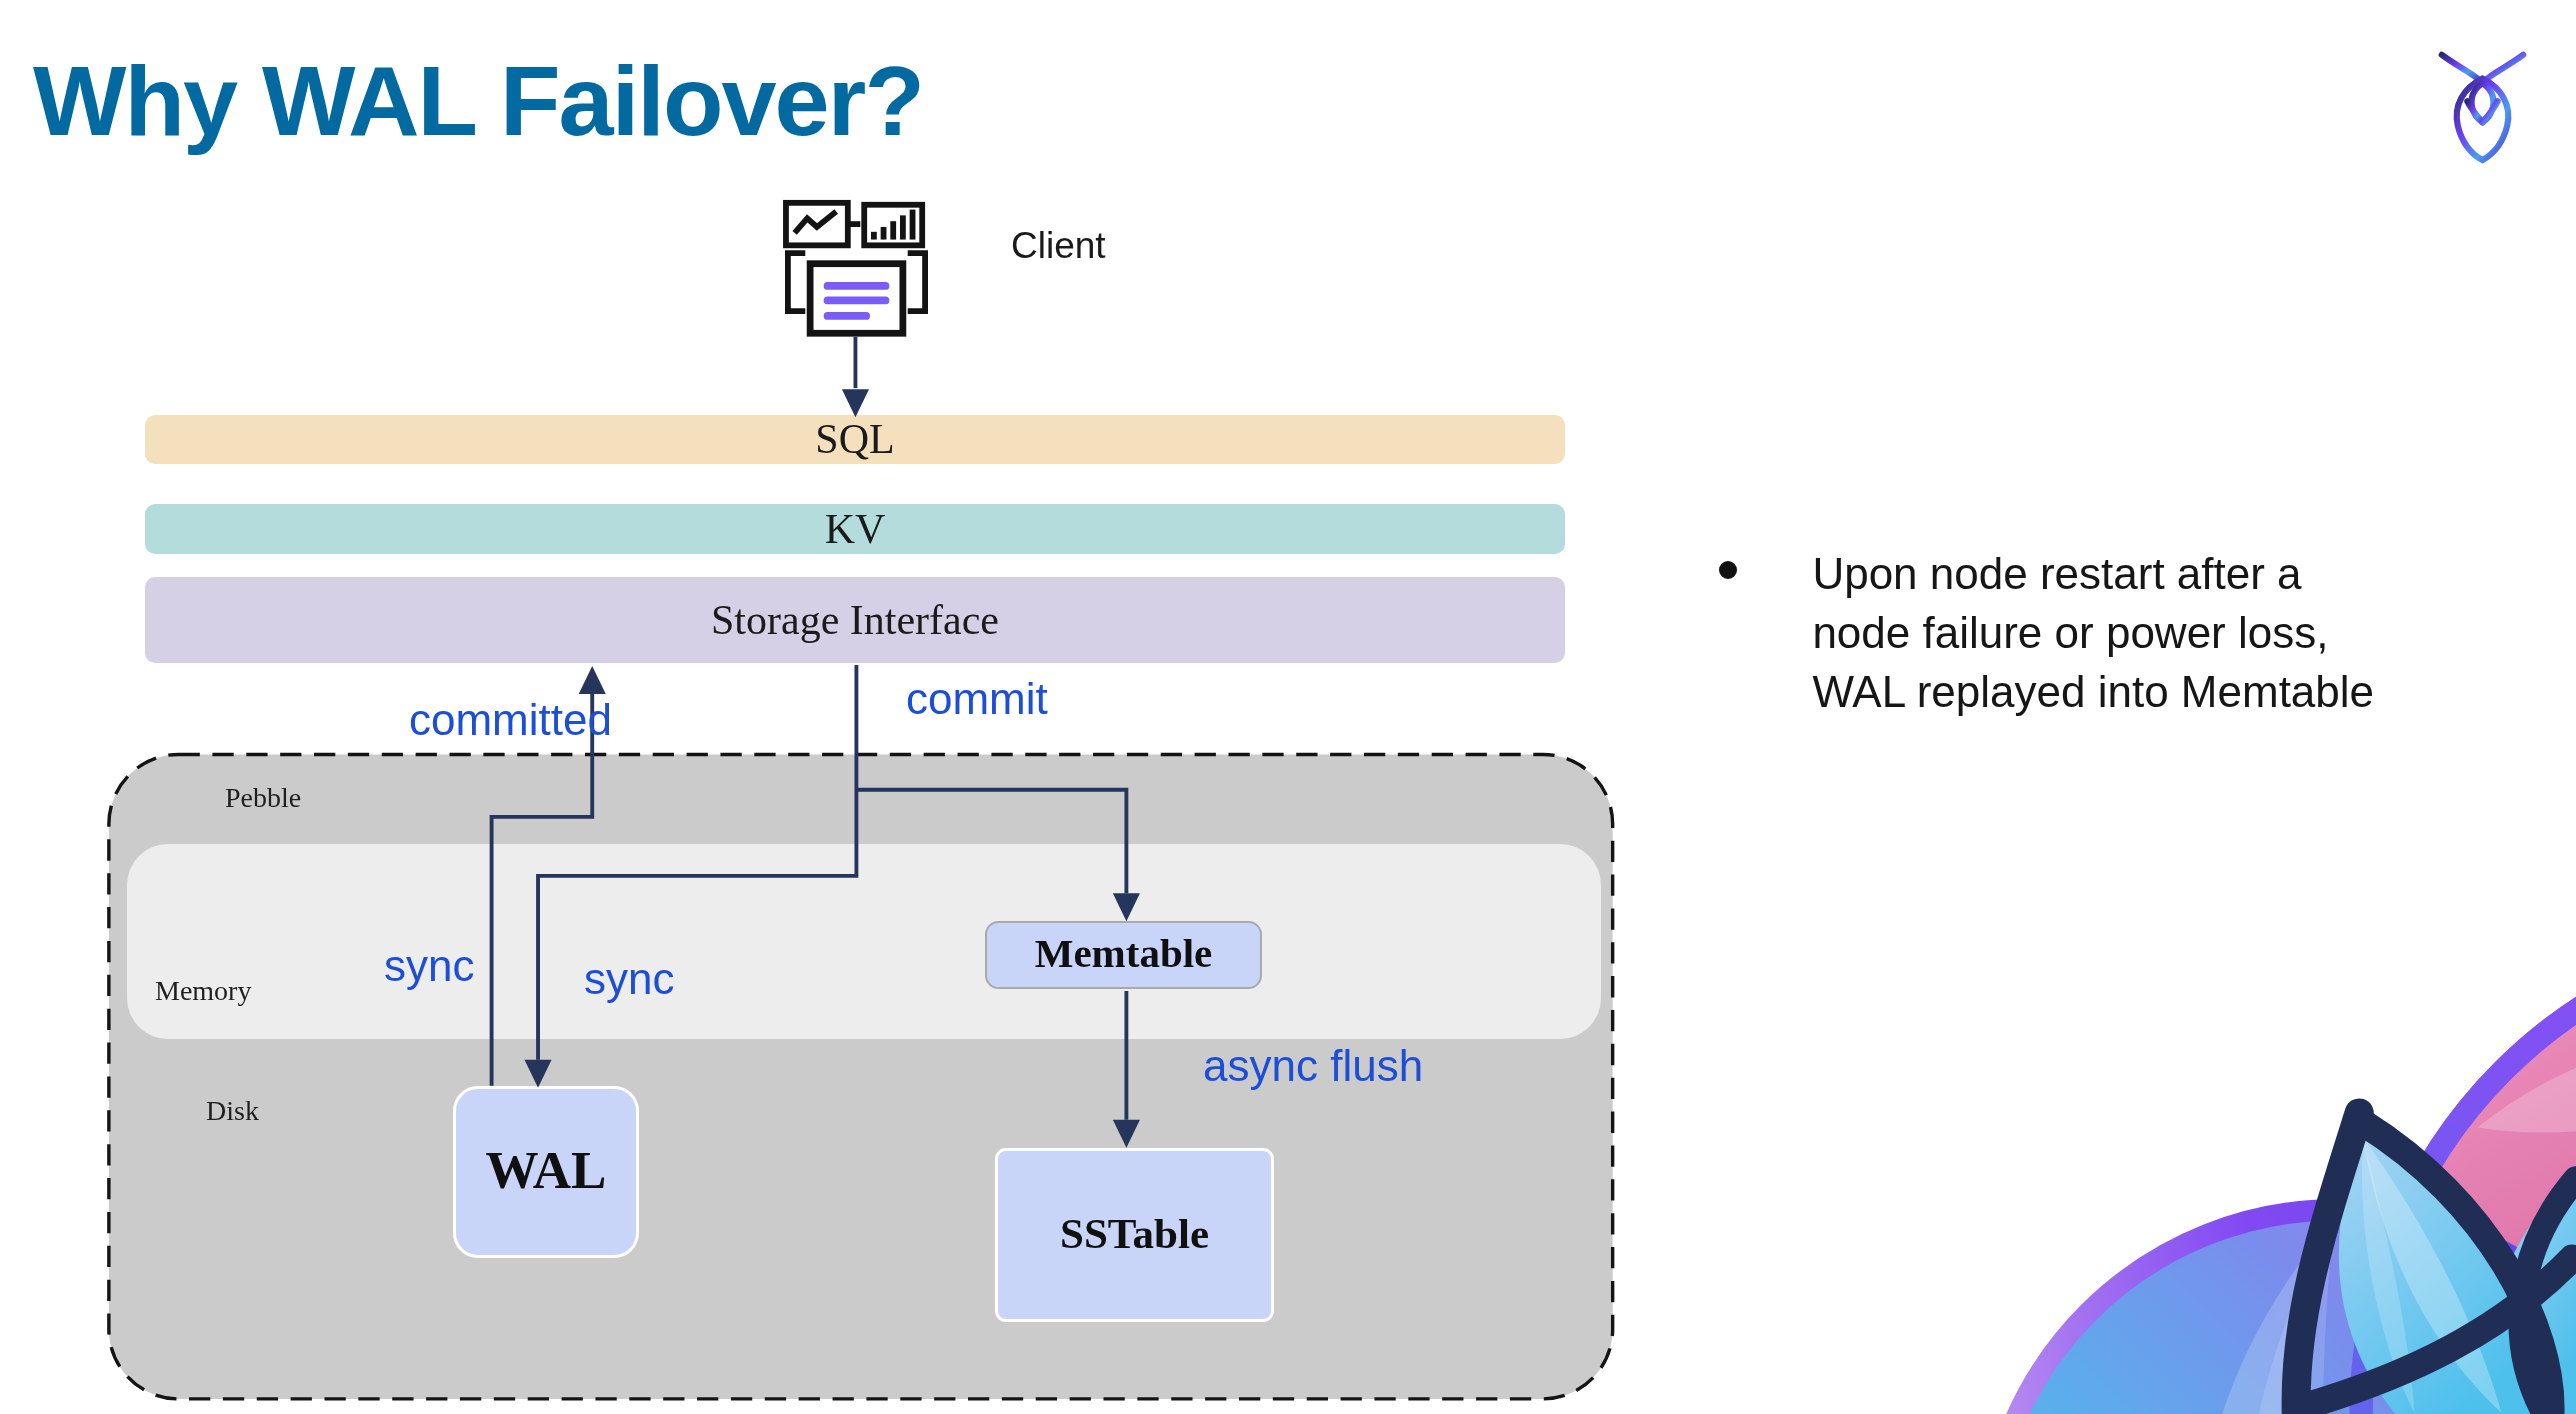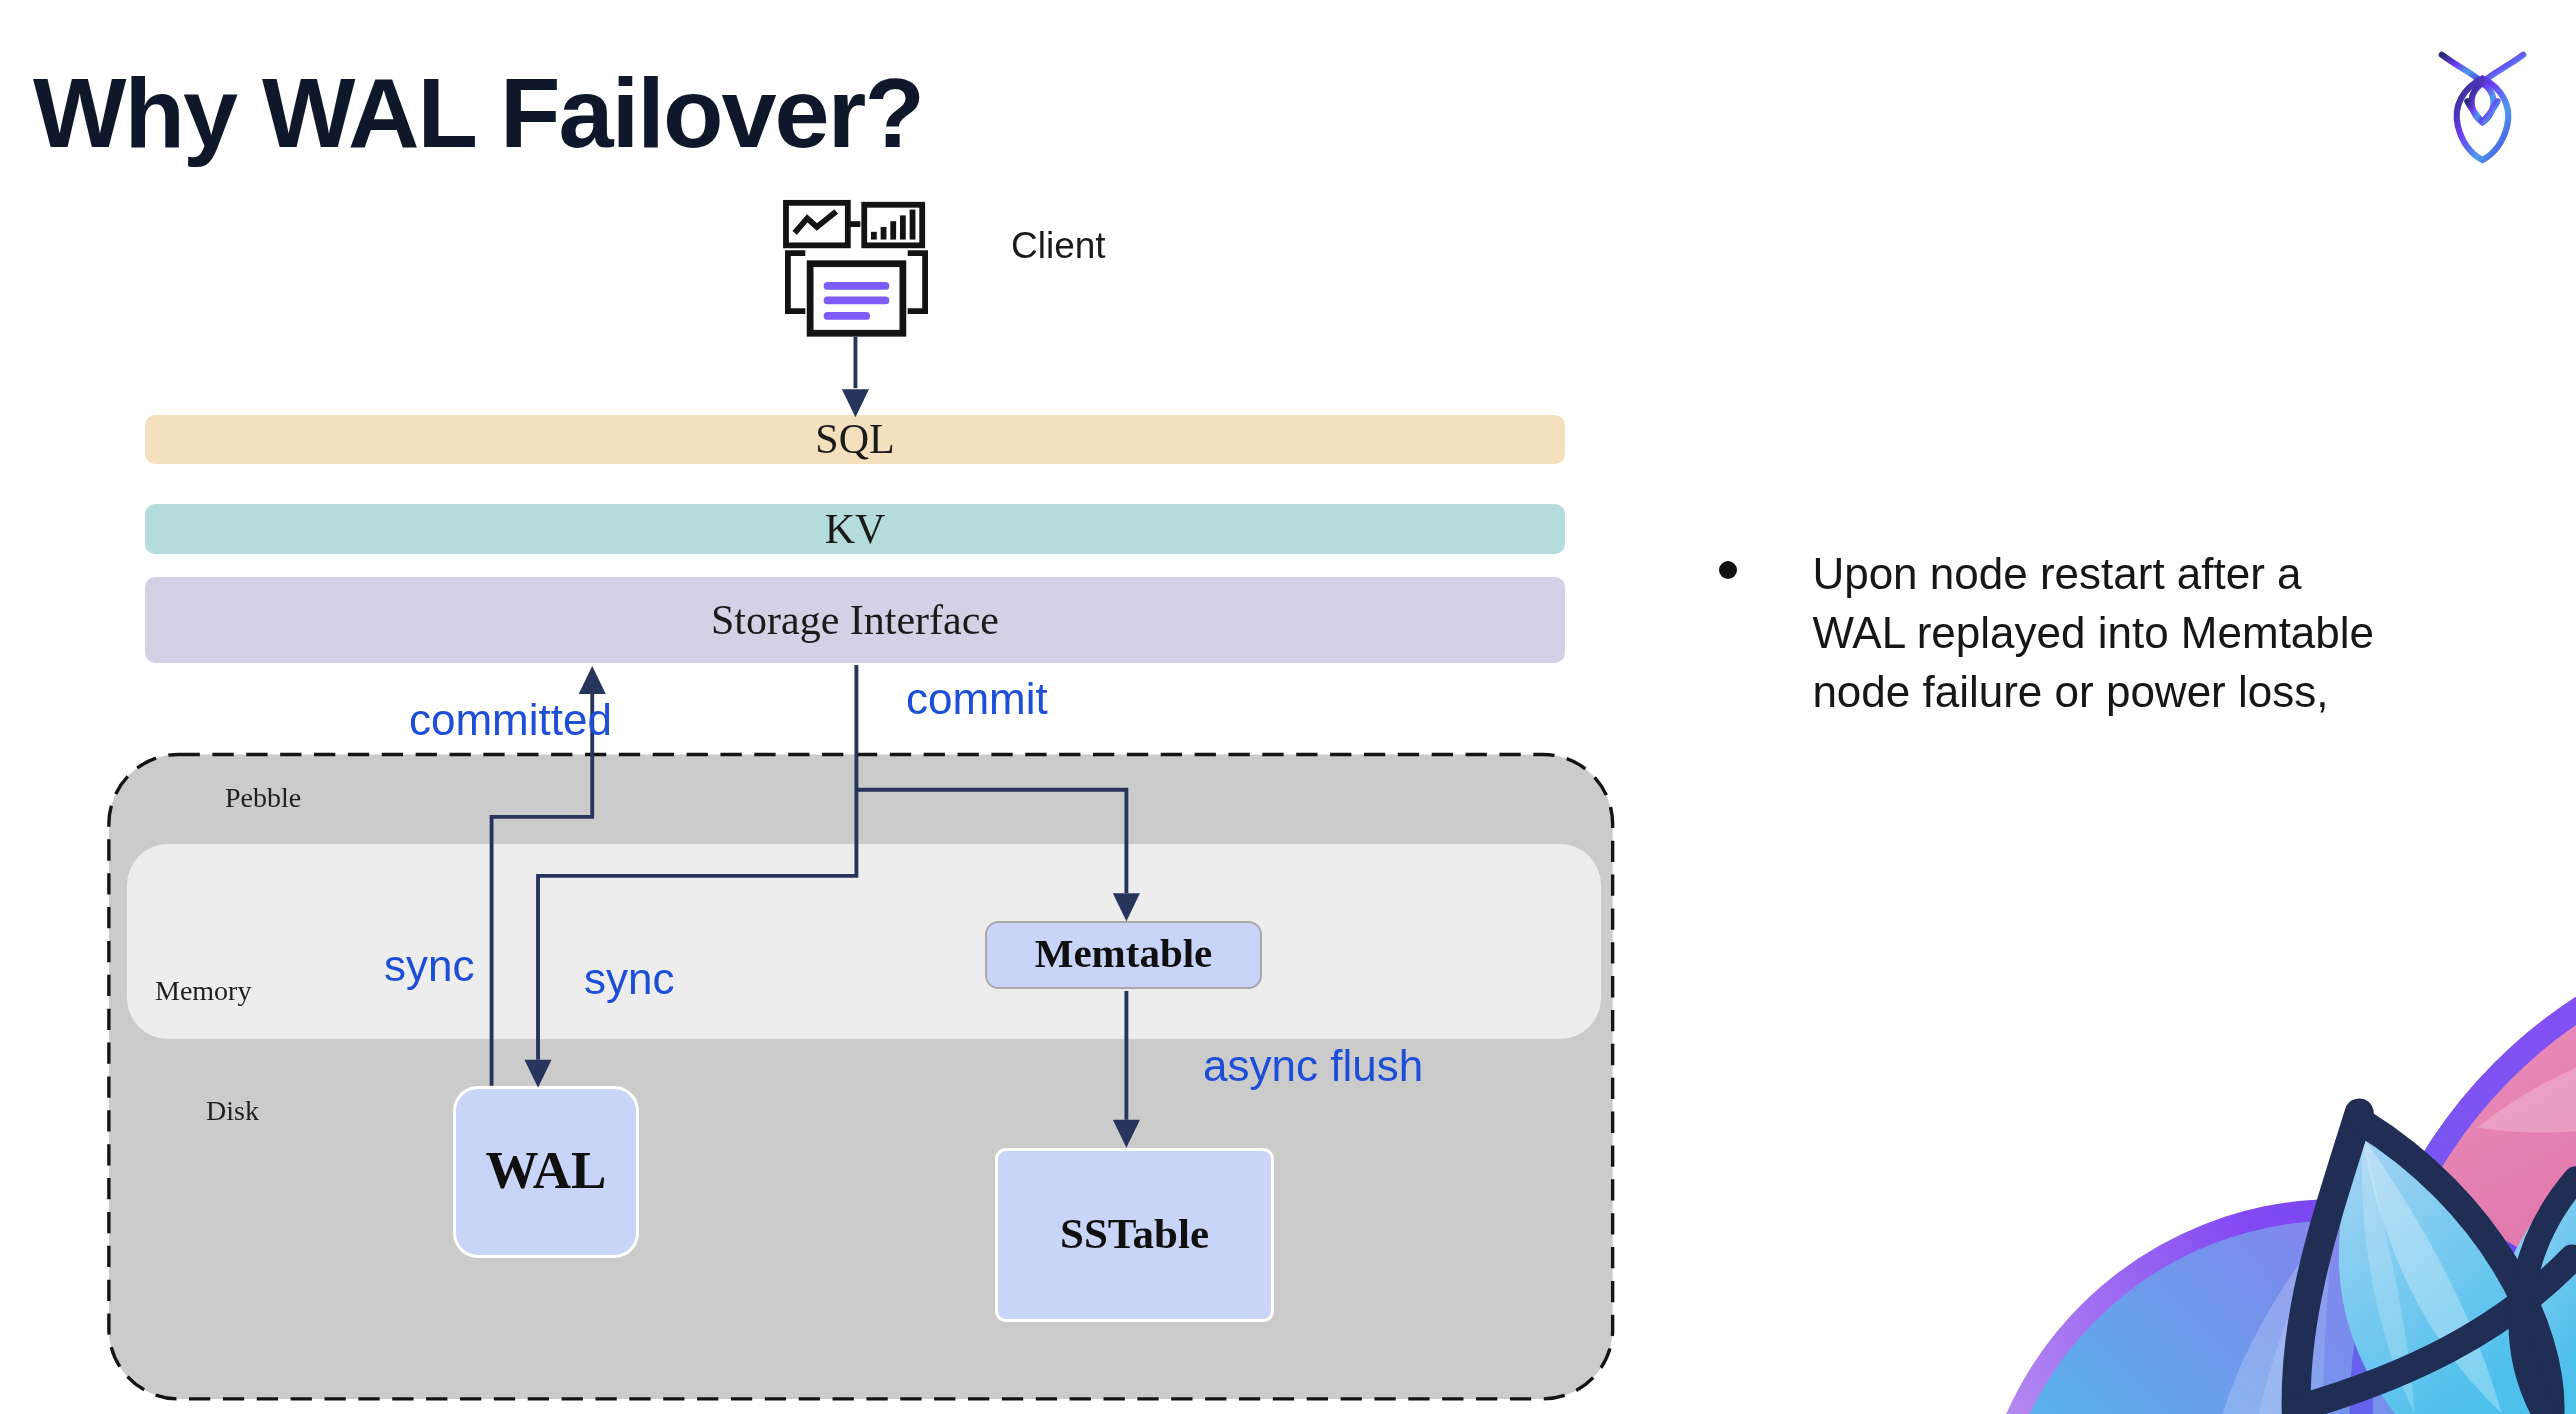--- a/index.html
+++ b/index.html
@@ -1,21 +1,21 @@
 <!DOCTYPE html>
 <html><head>
 <meta charset="utf-8">
 <style>
   * { margin:0; padding:0; box-sizing:border-box; }
   html,body { width:2576px; height:1415px; background:#ffffff; overflow:hidden;
               font-family:"Liberation Sans", sans-serif; }
   .slide { position:relative; width:2576px; height:1415px; background:#fff; }
 
-  .title { position:absolute; left:33px; top:56px; font-size:99px; font-weight:800;
-           letter-spacing:-1.9px; color:#0f172a; white-space:nowrap; }
+  .title { position:absolute; left:33px; top:44px; font-size:99px; font-weight:800;
+           letter-spacing:-1.9px; color:#0369a1; white-space:nowrap; }
 
   .logo { position:absolute; left:2437px; top:48px; width:91px; height:116px; }
 
   
   .client-icon { position:absolute; left:779px; top:198px; width:155px; height:143px; }
   .client-label { position:absolute; left:1011px; top:225px; font-size:37px; color:#1a1a1a; }
 
   
   .bar { position:absolute; left:145px; width:1420px; border-radius:10px;
          font-family:"Liberation Serif", serif; font-size:42px; color:#1b1b1b;
@@ -152,22 +152,22 @@
   <div class="edge-label el-committed">committed</div>
   <div class="edge-label el-sync-l">sync</div>
   <div class="edge-label el-sync-r">sync</div>
   <div class="edge-label el-flush">async flush</div>
 
   <div class="bullets">
     <div class="bullet">
       <span class="dot"></span>
       <div class="btext">
         <span class="bl">Upon node restart after a</span>
+        <span class="bl">node failure or power loss,</span>
         <span class="bl">WAL replayed into Memtable</span>
-        <span class="bl">node failure or power loss,</span>
       </div>
     </div>
   </div>
 
   <svg class="corner-art" viewBox="0 0 622 502">
     <defs>
       <linearGradient id="gPink" x1="0" y1="0" x2="0.55" y2="1">
         <stop offset="0" stop-color="#f09ac2"></stop>
           <stop offset="0.45" stop-color="#db6ba4"></stop>
           <stop offset="1" stop-color="#c14e92"></stop>

